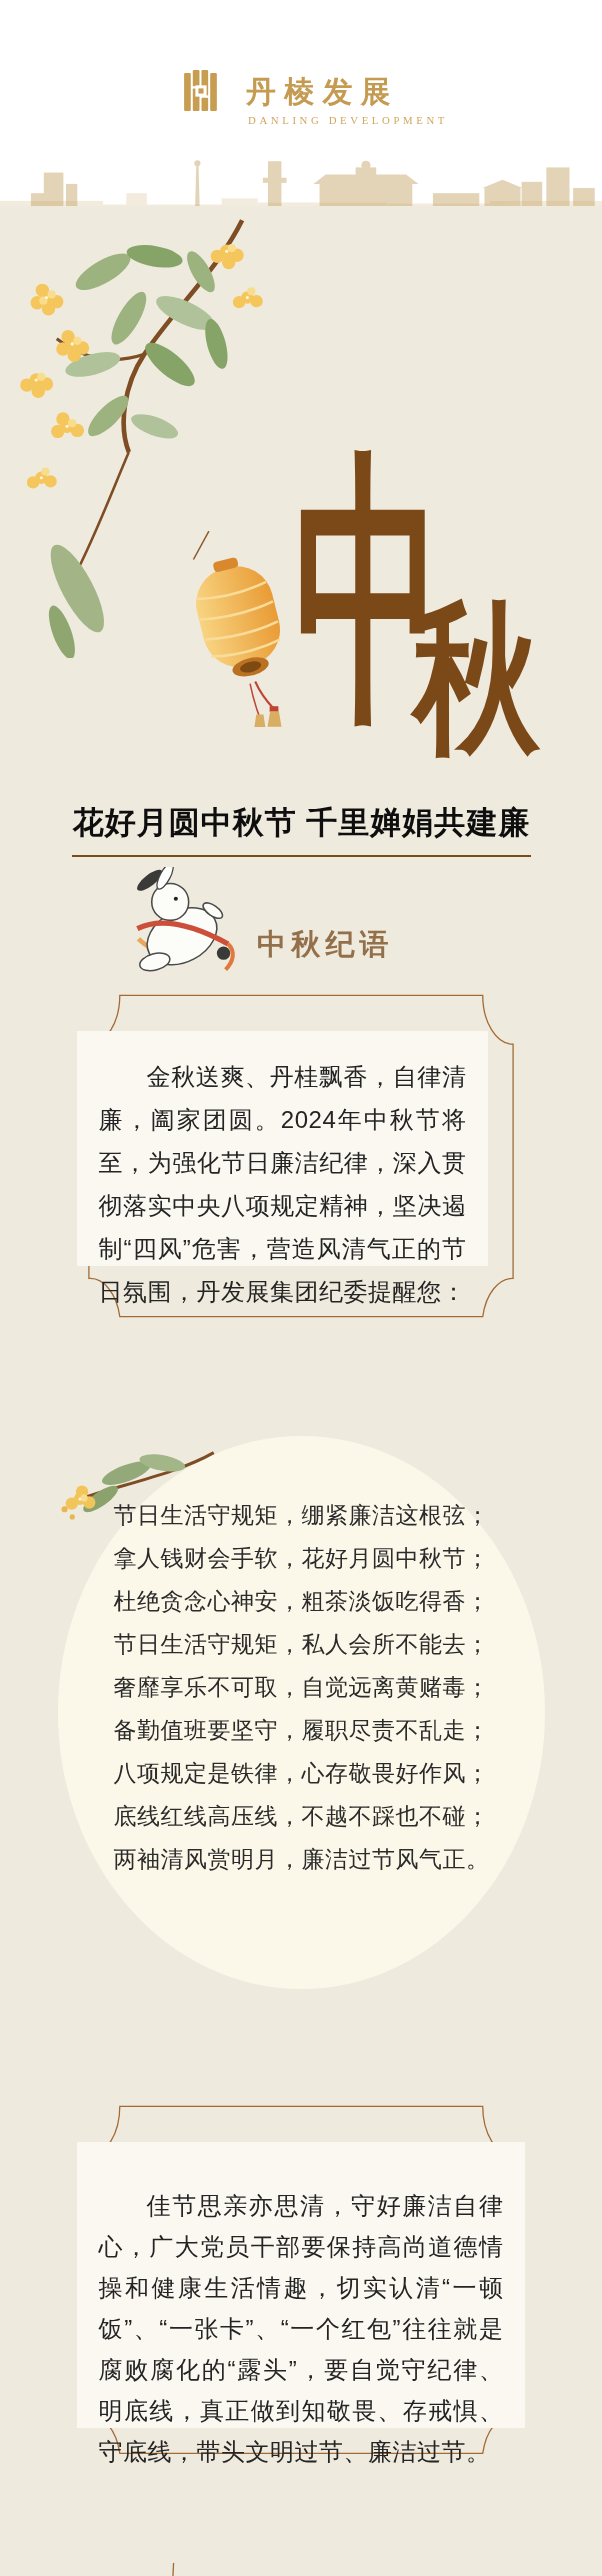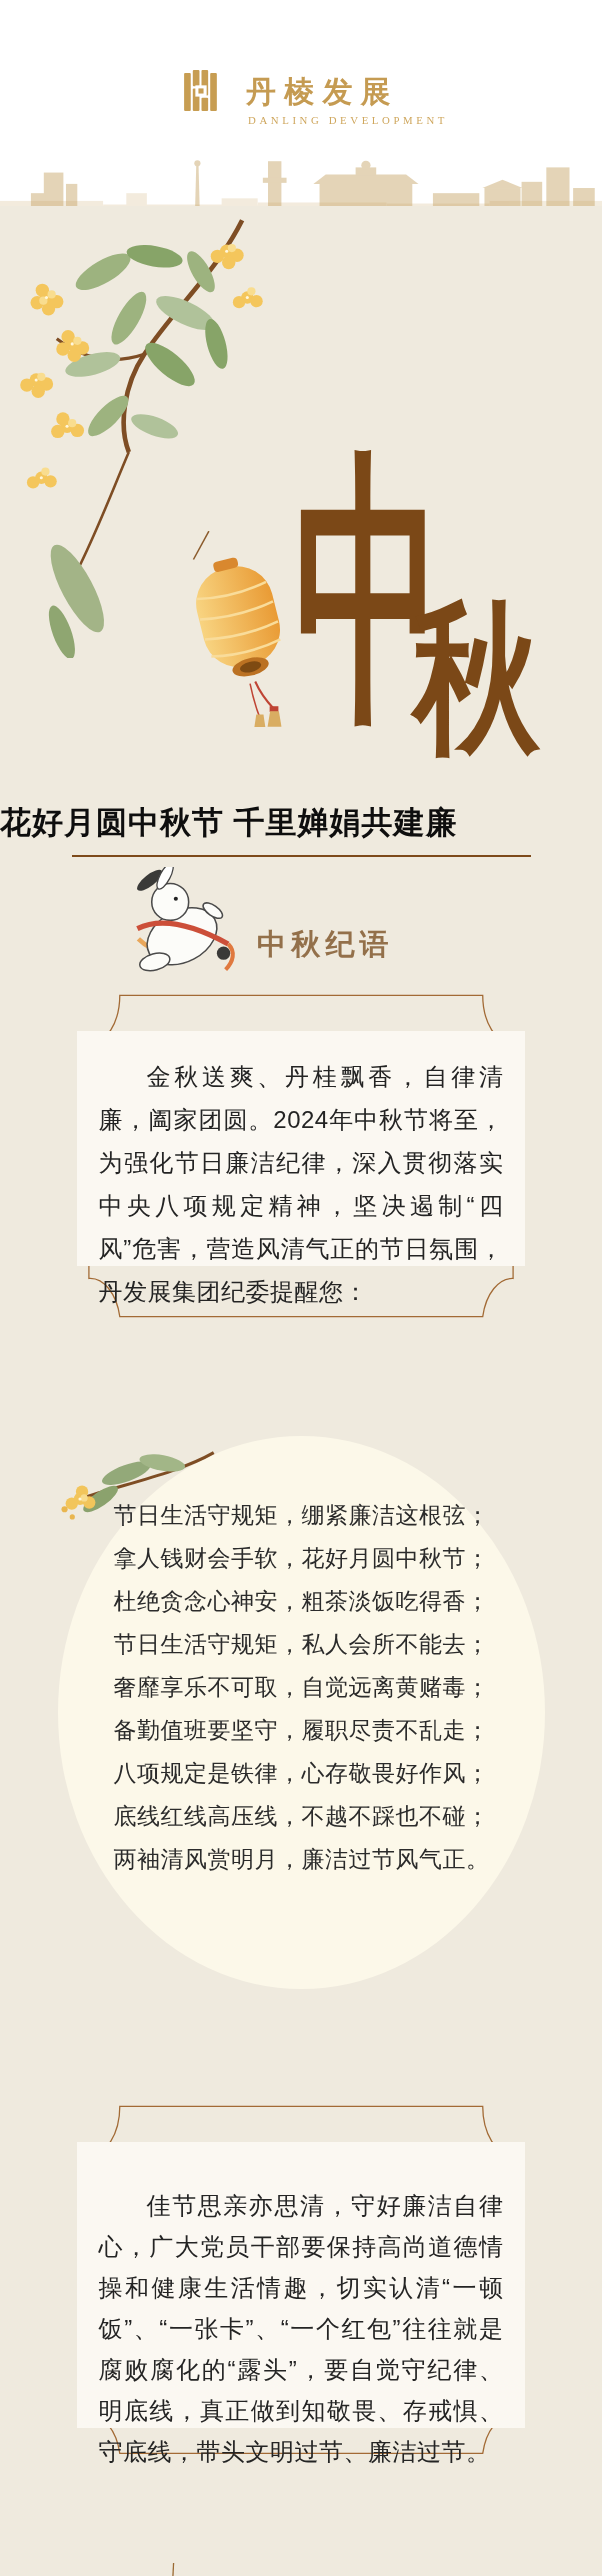--- a/index.html
+++ b/index.html
@@ -13,28 +13,28 @@
   .logo-en{left:248px;top:102px;font-size:10.8px;color:#cfa75e;letter-spacing:3.6px;font-family:"Liberation Serif","DejaVu Serif",serif;}
 
   
   .paper{left:0;top:206px;width:603px;height:2630px;background:#efeade;}
 
   
   .calli{color:#7b4817;font-family:"Liberation Serif","DejaVu Serif",serif;font-weight:bold;line-height:1;transform-origin:top left;}
   .calli-zhong{left:295px;top:452px;font-size:155px;transform:scale(0.95,1.85);}
   .calli-qiu{left:413px;top:597px;font-size:149px;transform:scale(0.85,1.1);}
 
-  .main-title{left:0;top:802px;width:603px;font-size:31px;font-weight:900;color:#0e0e0e;letter-spacing:1px;}
+  .main-title{left:0;top:802px;width:603px;text-align:center;font-size:31px;font-weight:900;color:#0e0e0e;letter-spacing:1px;}
   .divider{left:72px;top:855px;width:459px;height:2.1px;background:#7d4a1a;}
   .section-label{left:257px;top:925px;font-size:29px;font-weight:bold;color:#93704a;letter-spacing:5.2px;}
 
   
   .card-frame{overflow:visible;}
   .card-white{background:#fbf8f2;}
-  .card1-white{left:77px;top:1031px;width:448px;height:235px;}
+  .card1-white{left:77px;top:1031px;width:411px;height:235px;}
   .card2-white{left:77px;top:2142px;width:448px;height:286px;}
   .card-text{box-sizing:border-box;width:100%;height:100%;font-size:24px;color:#242424;letter-spacing:0.5px;text-align:justify;}
   .card1-text{padding:24px 21.6px 0;line-height:43px;}
   .card2-text{padding:12.4px 21.6px 0;line-height:41px;margin-top:31px;}
   .indent{text-indent:2em;margin:0;}
 
   
   .moon{left:58px;top:1436px;width:487px;height:553px;border-radius:50%;background:#fcf8e9;}
   .verse{left:44px;top:1494px;width:515px;color:#2b2b2b;font-size:23px;line-height:43px;text-align:center;letter-spacing:0.5px;}
 </style>

